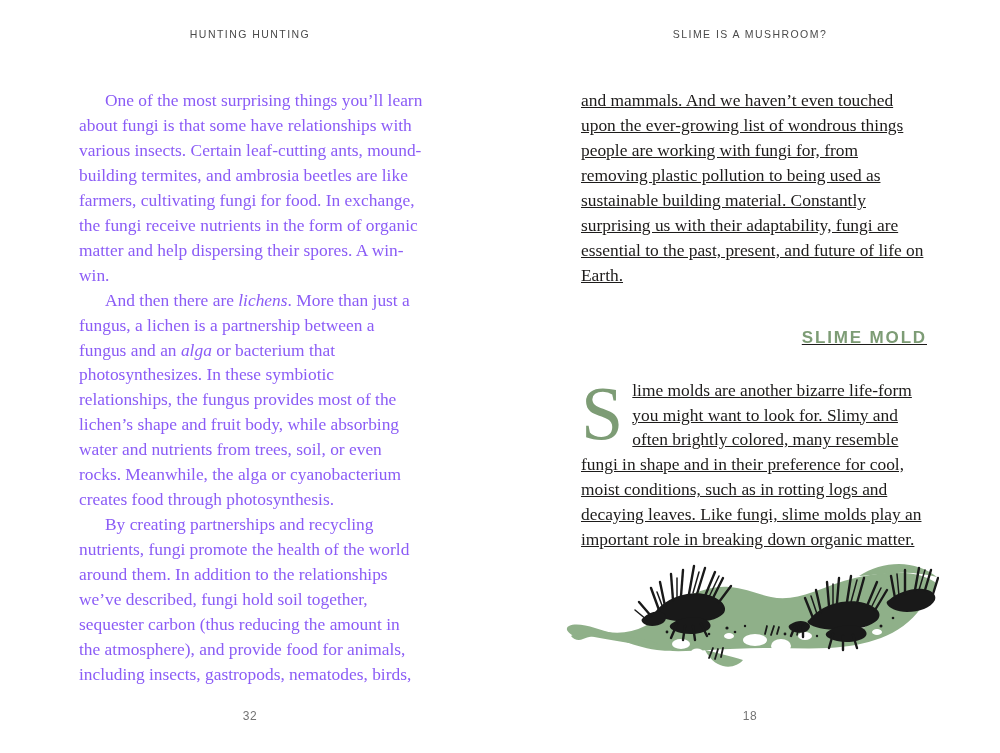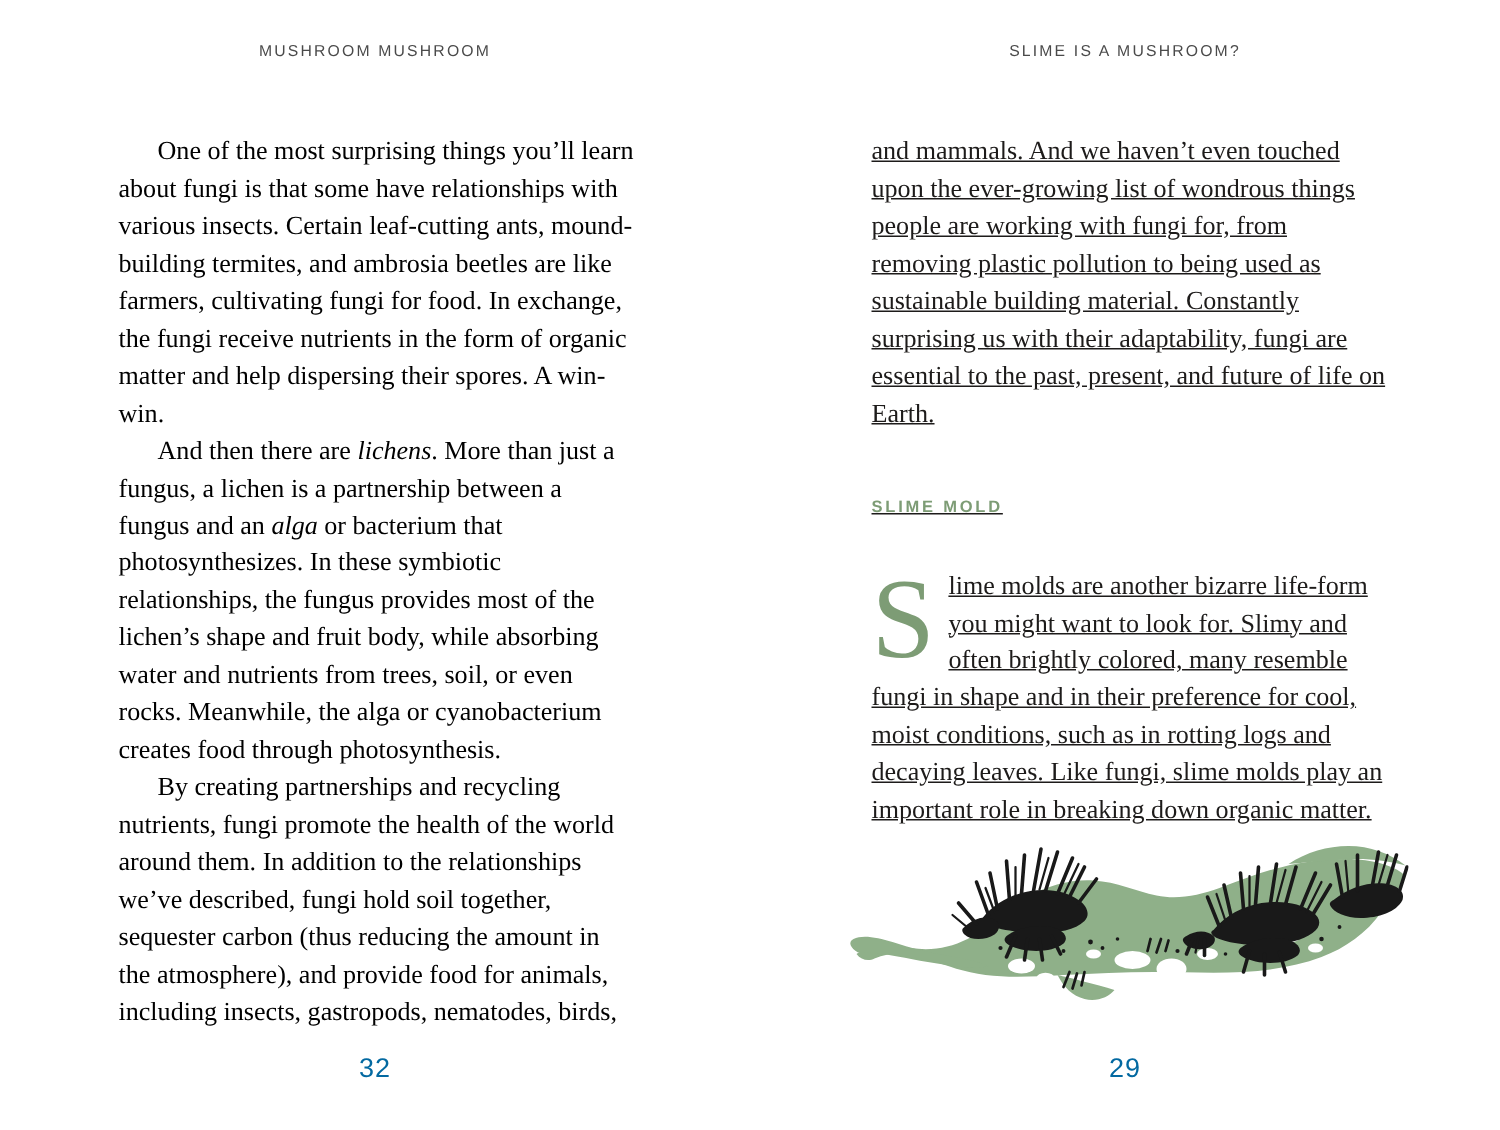--- a/index.html
+++ b/index.html
@@ -65,24 +65,24 @@
   }
   .para.no-indent { text-indent: 0; }
 
   i, .ital { }
 
   
   .section-head {
     margin: 0;
     padding: 0;
     font-family: "Liberation Sans", "DejaVu Sans", sans-serif;
-    font-size: 11px;
+    font-size: 17px;
     font-weight: 700;
     letter-spacing: 1.85px;
-    text-align: left;
+    text-align: right;
     text-indent: 0;
     white-space: nowrap;
   }
 
   
   .dropcap-para {
     margin: 0;
     text-indent: 0;
     position: relative;
   }
@@ -109,35 +109,35 @@
   .illus svg { display: block; width: 100%; height: 100%; }
 
   
   .folio {
     position: absolute;
     bottom: 30px;
     left: 0;
     width: 500px;
     text-align: center;
     font-family: "Liberation Sans", "DejaVu Sans", sans-serif;
-    font-size: 18px;
+    font-size: 12px;
     letter-spacing: 0.6px;
-    color: #0369a1;
+    color: #737373;
   }
 </style>
 </head>
 <body style="background: rgb(255, 255, 255);">
 
 <div class="spread">
 
   <div class="page page-left">
 
-    <div class="running-head" style="color: rgb(74, 74, 74);">MUSHROOM MUSHROOM</div>
-
-    <div class="column" style="color: #000000;">
+    <div class="running-head" style="color: rgb(74, 74, 74);">HUNTING HUNTING</div>
+
+    <div class="column" style="color: #8b5cf6;">
 
       <p class="para">
         <span>One of the most surprising things you’ll learn about fungi is that some have relationships with various insects. Certain leaf-cutting ants, mound-building termites, and ambrosia beetles are like farmers, cultivating fungi for food. In exchange, the fungi receive nutrients in the form of organic matter and help dispersing their spores. A win-win.</span>
       </p>
 
       <p class="para">
         <span>And then there are </span><i>lichens</i><span>. More than just a fungus, a lichen is a partnership between a fungus and an </span><i>alga</i><span> or bacterium that photosynthesizes. In these symbiotic relationships, the fungus provides most of the lichen’s shape and fruit body, while absorbing water and nutrients from trees, soil, or even rocks. Meanwhile, the alga or cyanobacterium creates food through photosynthesis.</span>
       </p>
 
       <p class="para">
@@ -160,21 +160,21 @@
       </p>
 
       <p class="para section-head" id="section-head" style="color: rgb(125, 156, 117); margin-top: 38px; margin-bottom: 27px;">SLIME MOLD</p>
 
       <p class="dropcap-para">
         <span class="dropcap" id="dropcap" style="color: rgb(125, 156, 117);">S</span><span>lime molds are another bizarre life-form you might want to look for. Slimy and often brightly colored, many resemble fungi in shape and in their preference for cool, moist conditions, such as in rotting logs and decaying leaves. Like fungi, slime molds play an important role in breaking down organic matter.</span>
       </p>
 
     </div>
 
-    <div class="folio">29</div>
+    <div class="folio">18</div>
   </div>
 
 </div>
 
 <div class="illus">
   <svg viewBox="0 0 380 130" xmlns="http://www.w3.org/2000/svg" aria-hidden="true">
     <g id="illus-green" fill="#8fb089">
 
       <path d="M12,96 C20,90 34,90 48,92 C62,94 74,92 86,86
                C100,79 112,66 126,58 C140,50 156,46 170,47

